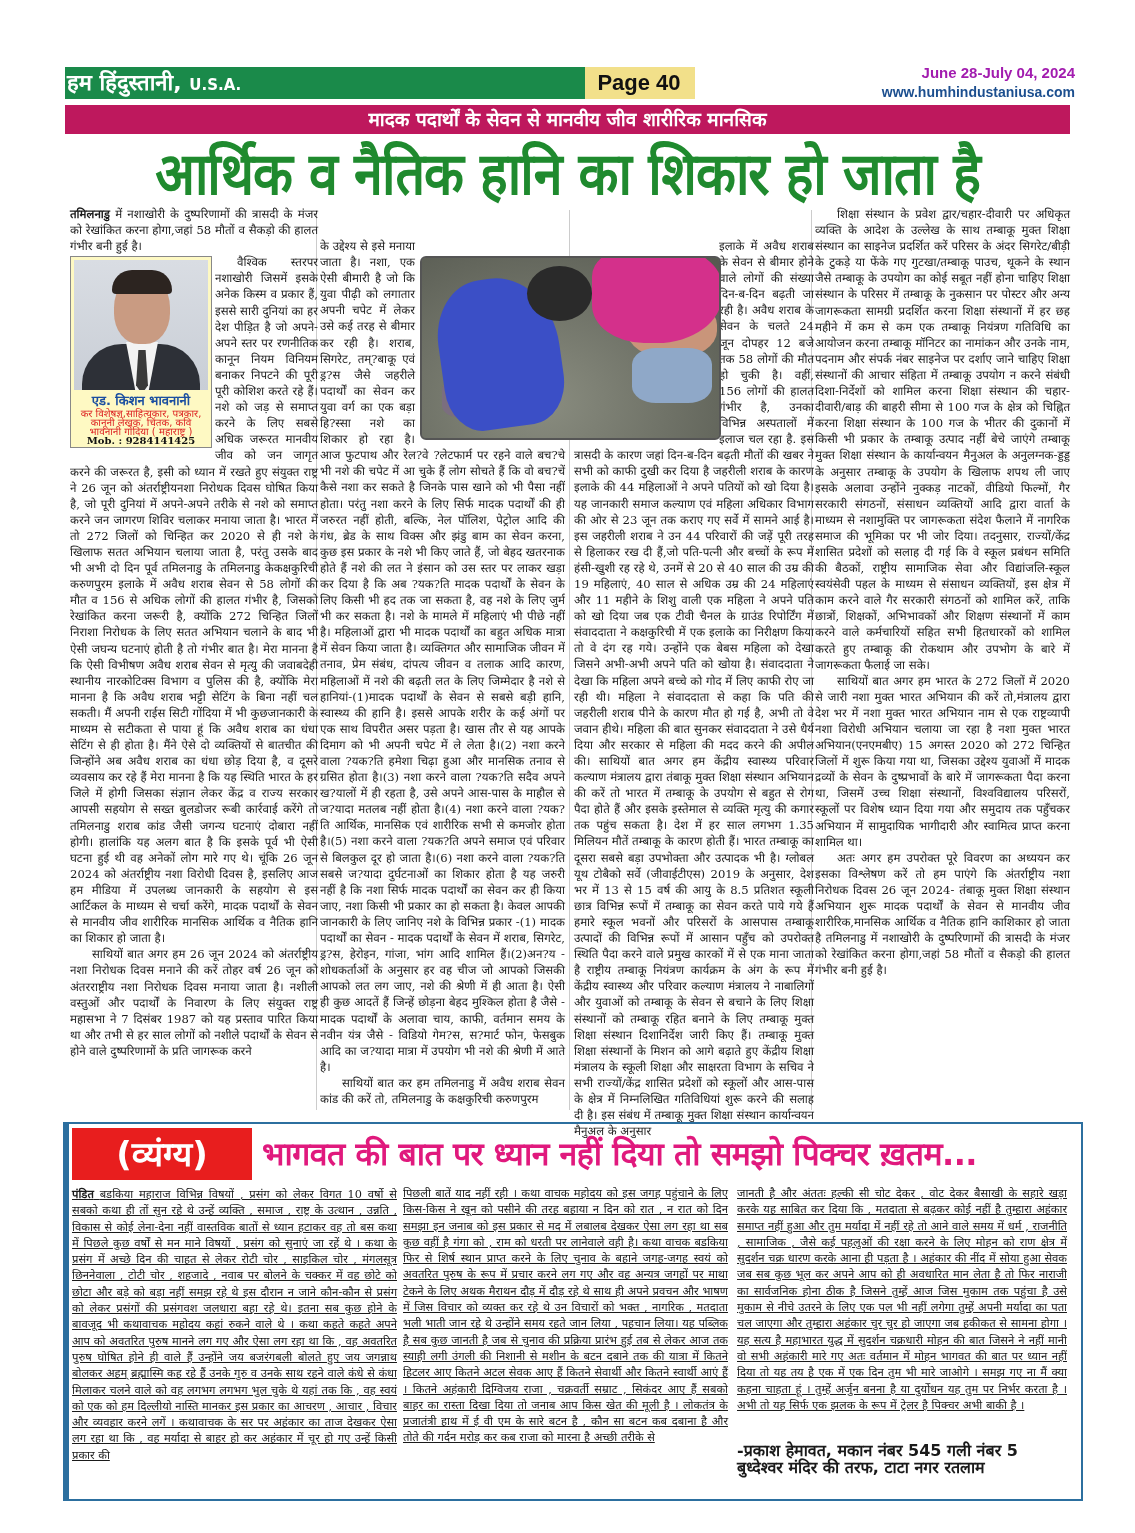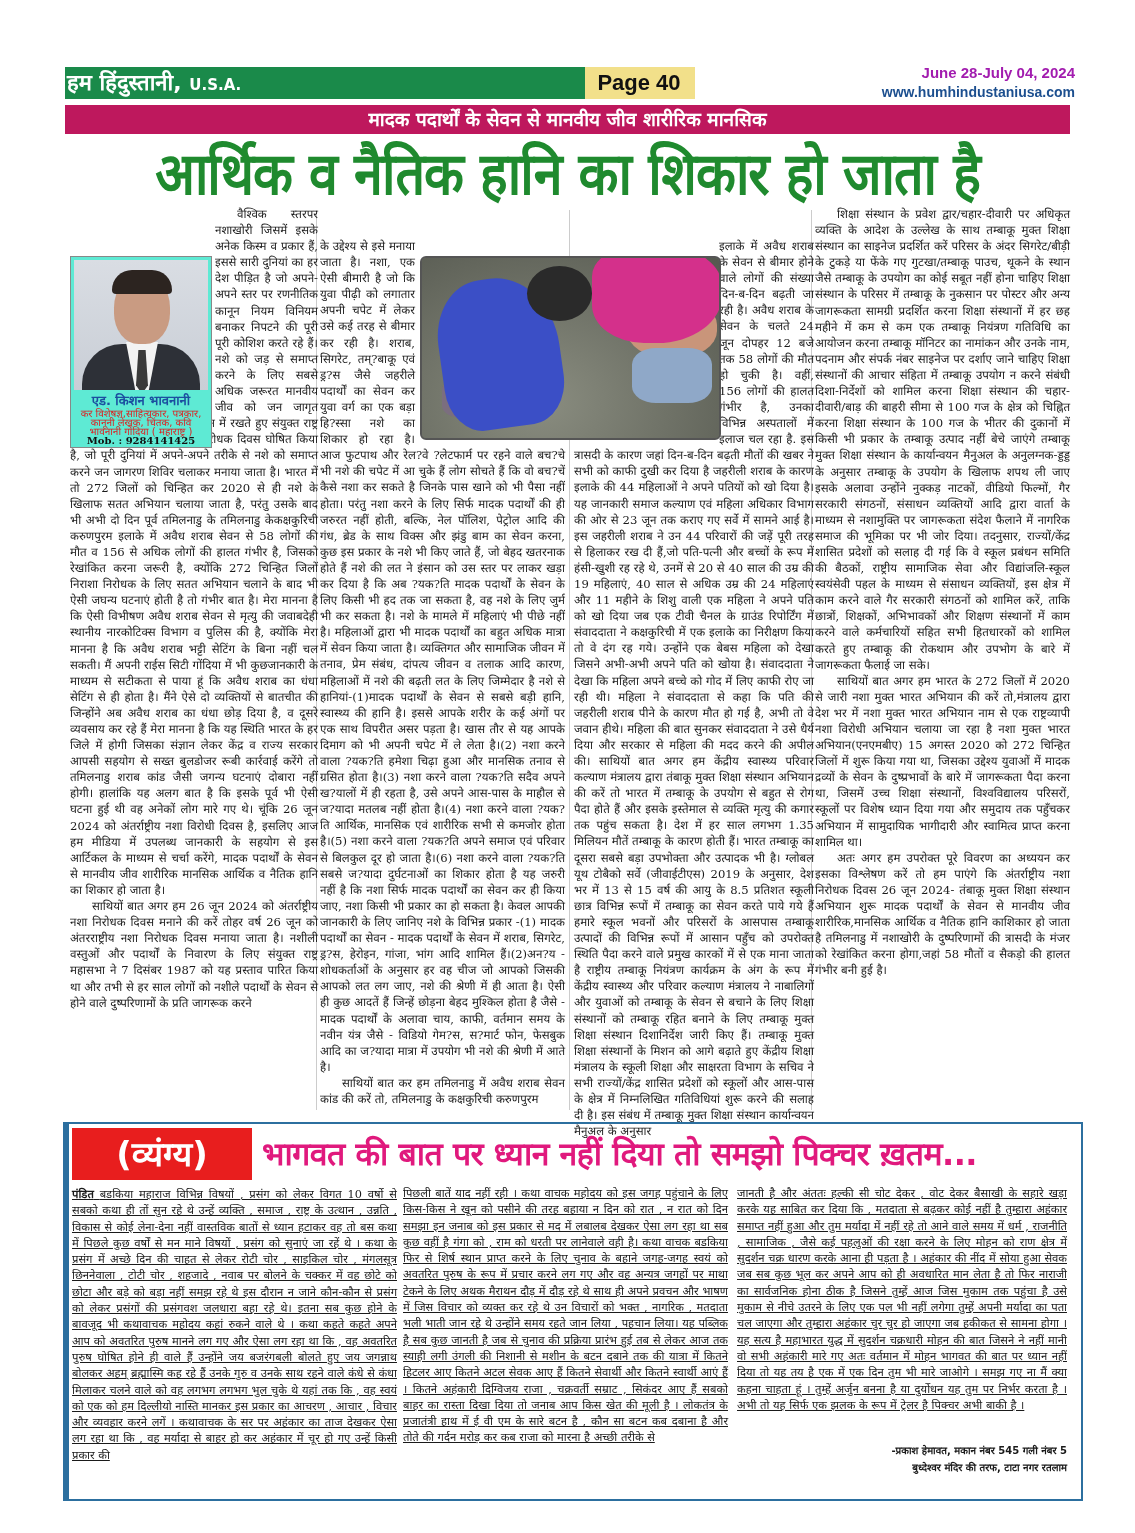--- a/index.html
+++ b/index.html
@@ -20,21 +20,21 @@
   
   .col{position:absolute;font-size:11.6px;line-height:16.1px;text-align:justify;}
   .col p{margin:0;text-indent:0;}
   .col p.ind{text-indent:22px;}
   #col1{left:70px;top:206px;width:248px;}
   #col2{left:320px;top:206px;width:245px;}
   #col3{left:574px;top:206px;width:240px;}
   #col4{left:815px;top:206px;width:255px;}
   .colrule{position:absolute;top:210px;width:1px;height:900px;background:#ccc;}
   
-  #author-card{position:absolute;left:70px;top:256px;width:140px;height:190px;border:1px solid #888;background:#5eead4;}
+  #author-card{position:absolute;left:70px;top:256px;width:140px;height:190px;border:1px solid #888;background:#fef9c3;}
   #author-photo{position:absolute;left:3px;top:3px;width:134px;height:130px;background:linear-gradient(#d9dde3,#c9ced6);overflow:hidden;}
   #author-photo .head{position:absolute;left:40px;top:14px;width:56px;height:70px;border-radius:48% 48% 44% 44%;background:#c99b82;}
   #author-photo .hair{position:absolute;left:38px;top:10px;width:60px;height:24px;border-radius:30px 30px 6px 6px;background:#2c2420;}
   #author-photo .suit{position:absolute;left:8px;top:84px;width:118px;height:50px;border-radius:40px 40px 0 0;background:#2d3037;}
   #author-photo .shirt{position:absolute;left:52px;top:82px;width:32px;height:50px;background:#f3f3f3;clip-path:polygon(0 0,100% 0,70% 100%,30% 100%);}
   #author-photo .tie{position:absolute;left:62px;top:90px;width:12px;height:44px;background:#3a3a3a;clip-path:polygon(20% 0,80% 0,100% 80%,50% 100%,0 80%);}
   #author-name{position:absolute;left:0;top:134px;width:140px;text-align:center;font-weight:bold;color:#1b4fa0;font-size:13px;font-family:"DejaVu Sans",sans-serif;}
   #author-role{position:absolute;left:0;top:152px;width:140px;text-align:center;color:#d22;font-size:10px;line-height:9px;font-family:"DejaVu Sans",sans-serif;}
   #author-mob{position:absolute;left:0;top:178px;width:140px;text-align:center;color:#111;font-size:10px;font-weight:bold;font-family:"DejaVu Serif",serif;}
   
@@ -49,21 +49,21 @@
   
   #satire-box{position:absolute;left:63px;top:1122px;width:1012px;height:375px;border:2px solid #2c6f9f;border-left:6px solid #2c6f9f;}
   #satire-tag{position:absolute;left:72px;top:1128px;width:180px;height:52px;background:#e81e1e;color:#fff;font-family:"DejaVu Sans",sans-serif;font-weight:bold;font-size:34px;line-height:52px;text-align:center;}
   #satire-title{position:absolute;left:262px;top:1128px;width:810px;color:#e0197d;font-family:"DejaVu Sans",sans-serif;font-weight:bold;font-size:32px;line-height:52px;white-space:nowrap;letter-spacing:-0.5px;}
   .scol{position:absolute;top:1186px;font-size:11.3px;line-height:16.3px;text-align:justify;font-family:"DejaVu Serif",serif;}
   #scol1{left:72px;width:325px;}
   #scol2{left:403px;width:325px;}
   #scol3{left:737px;width:330px;}
   .scol p{margin:0;text-decoration:underline;}
   .scol b{font-weight:bold;}
-  #signature{position:absolute;left:737px;top:1442px;width:330px;text-align:right;font-weight:bold;font-size:10px;line-height:17px;font-family:"DejaVu Sans",sans-serif;}
+  #signature{position:absolute;left:737px;top:1442px;width:330px;text-align:left;font-weight:bold;font-size:16px;line-height:17px;font-family:"DejaVu Sans",sans-serif;}
 </style>
 </head>
 <body>
 
 <div id="masthead" class="abs">
   <div id="mast-green"></div>
   <div id="mast-yellow"></div>
   <div id="paper-name">
     <span>हम हिंदुस्तानी,</span>
     <span class="usa">U.S.A.</span>
@@ -74,20 +74,23 @@
 <div id="website" class="abs">www.humhindustaniusa.com</div>
 
 <div id="kicker" class="abs">मादक पदार्थों के सेवन से मानवीय जीव शारीरिक मानसिक</div>
 <div id="headline" class="abs">आर्थिक व नैतिक हानि का शिकार हो जाता है</div>
 
 <div class="colrule" style="left:316px"></div>
 <div class="colrule" style="left:569px"></div>
 <div class="colrule" style="left:811px"></div>
 
 <div id="col1" class="col">
+  <p style="font-weight:normal">
+    <span><b>तमिलनाडु</b> में नशाखोरी के दुष्परिणामों की त्रासदी के मंजर को रेखांकित करना होगा,जहां 58 मौतों व सैकड़ो की हालत गंभीर बनी हुई है।</span>
+  </p>
   <div style="float:left;width:145px;height:194px;"></div>
   <p class="ind">वैश्विक स्तरपर नशाखोरी जिसमें इसके अनेक किस्म व प्रकार हैं, इससे सारी दुनियां का हर देश पीड़ित है जो अपने-अपने स्तर पर रणनीतिक कानून नियम विनियम बनाकर निपटने की पूरी पूरी कोशिश करते रहे हैं। नशे को जड़ से समाप्त करने के लिए सबसे अधिक जरूरत मानवीय जीव को जन जागृत करने की जरूरत है, इसी को ध्यान में रखते हुए संयुक्त राष्ट्र ने 26 जून को अंतर्राष्ट्रीयनशा निरोधक दिवस घोषित किया है, जो पूरी दुनियां में अपने-अपने तरीके से नशे को समाप्त करने जन जागरण शिविर चलाकर मनाया जाता है। भारत में तो 272 जिलों को चिन्हित कर 2020 से ही नशे के खिलाफ सतत अभियान चलाया जाता है, परंतु उसके बाद भी अभी दो दिन पूर्व तमिलनाडु के तमिलनाडु केकक्षकुरिची करुणपुरम इलाके में अवैध शराब सेवन से 58 लोगों की मौत व 156 से अधिक लोगों की हालत गंभीर है, जिसको रेखांकित करना जरूरी है, क्योंकि 272 चिन्हित जिलों निराशा निरोधक के लिए सतत अभियान चलाने के बाद भी ऐसी जघन्य घटनाएं होती है तो गंभीर बात है। मेरा मानना है कि ऐसी विभीषण अवैध शराब सेवन से मृत्यु की जवाबदेही स्थानीय नारकोटिक्स विभाग व पुलिस की है, क्योंकि मेरा मानना है कि अवैध शराब भट्टी सेटिंग के बिना नहीं चल सकती। मैं अपनी राईस सिटी गोंदिया में भी कुछजानकारी के माध्यम से सटीकता से पाया हूं कि अवैध शराब का धंधा सेटिंग से ही होता है। मैंने ऐसे दो व्यक्तियों से बातचीत की जिन्होंने अब अवैध शराब का धंधा छोड़ दिया है, व दूसरे व्यवसाय कर रहे हैं मेरा मानना है कि यह स्थिति भारत के हर जिले में होगी जिसका संज्ञान लेकर केंद्र व राज्य सरकार आपसी सहयोग से सख्त बुलडोजर रूबी कार्रवाई करेंगे तो तमिलनाडु शराब कांड जैसी जगन्य घटनाएं दोबारा नहीं होगी। हालांकि यह अलग बात है कि इसके पूर्व भी ऐसी घटना हुई थी वह अनेकों लोग मारे गए थे। चूंकि 26 जून 2024 को अंतर्राष्ट्रीय नशा विरोधी दिवस है, इसलिए आज हम मीडिया में उपलब्ध जानकारी के सहयोग से इस आर्टिकल के माध्यम से चर्चा करेंगे, मादक पदार्थों के सेवन से मानवीय जीव शारीरिक मानसिक आर्थिक व नैतिक हानि का शिकार हो जाता है।</p>
   <p class="ind">साथियों बात अगर हम 26 जून 2024 को अंतर्राष्ट्रीय नशा निरोधक दिवस मनाने की करें तोहर वर्ष 26 जून को अंतरराष्ट्रीय नशा निरोधक दिवस मनाया जाता है। नशीली वस्तुओं और पदार्थों के निवारण के लिए संयुक्त राष्ट्र महासभा ने 7 दिसंबर 1987 को यह प्रस्ताव पारित किया था और तभी से हर साल लोगों को नशीले पदार्थों के सेवन से होने वाले दुष्परिणामों के प्रति जागरूक करने</p>
 </div>
 
 <div id="author-card">
   <div id="author-photo">
     <div class="suit"></div>
     <div class="shirt"></div>
     <div class="tie"></div>

